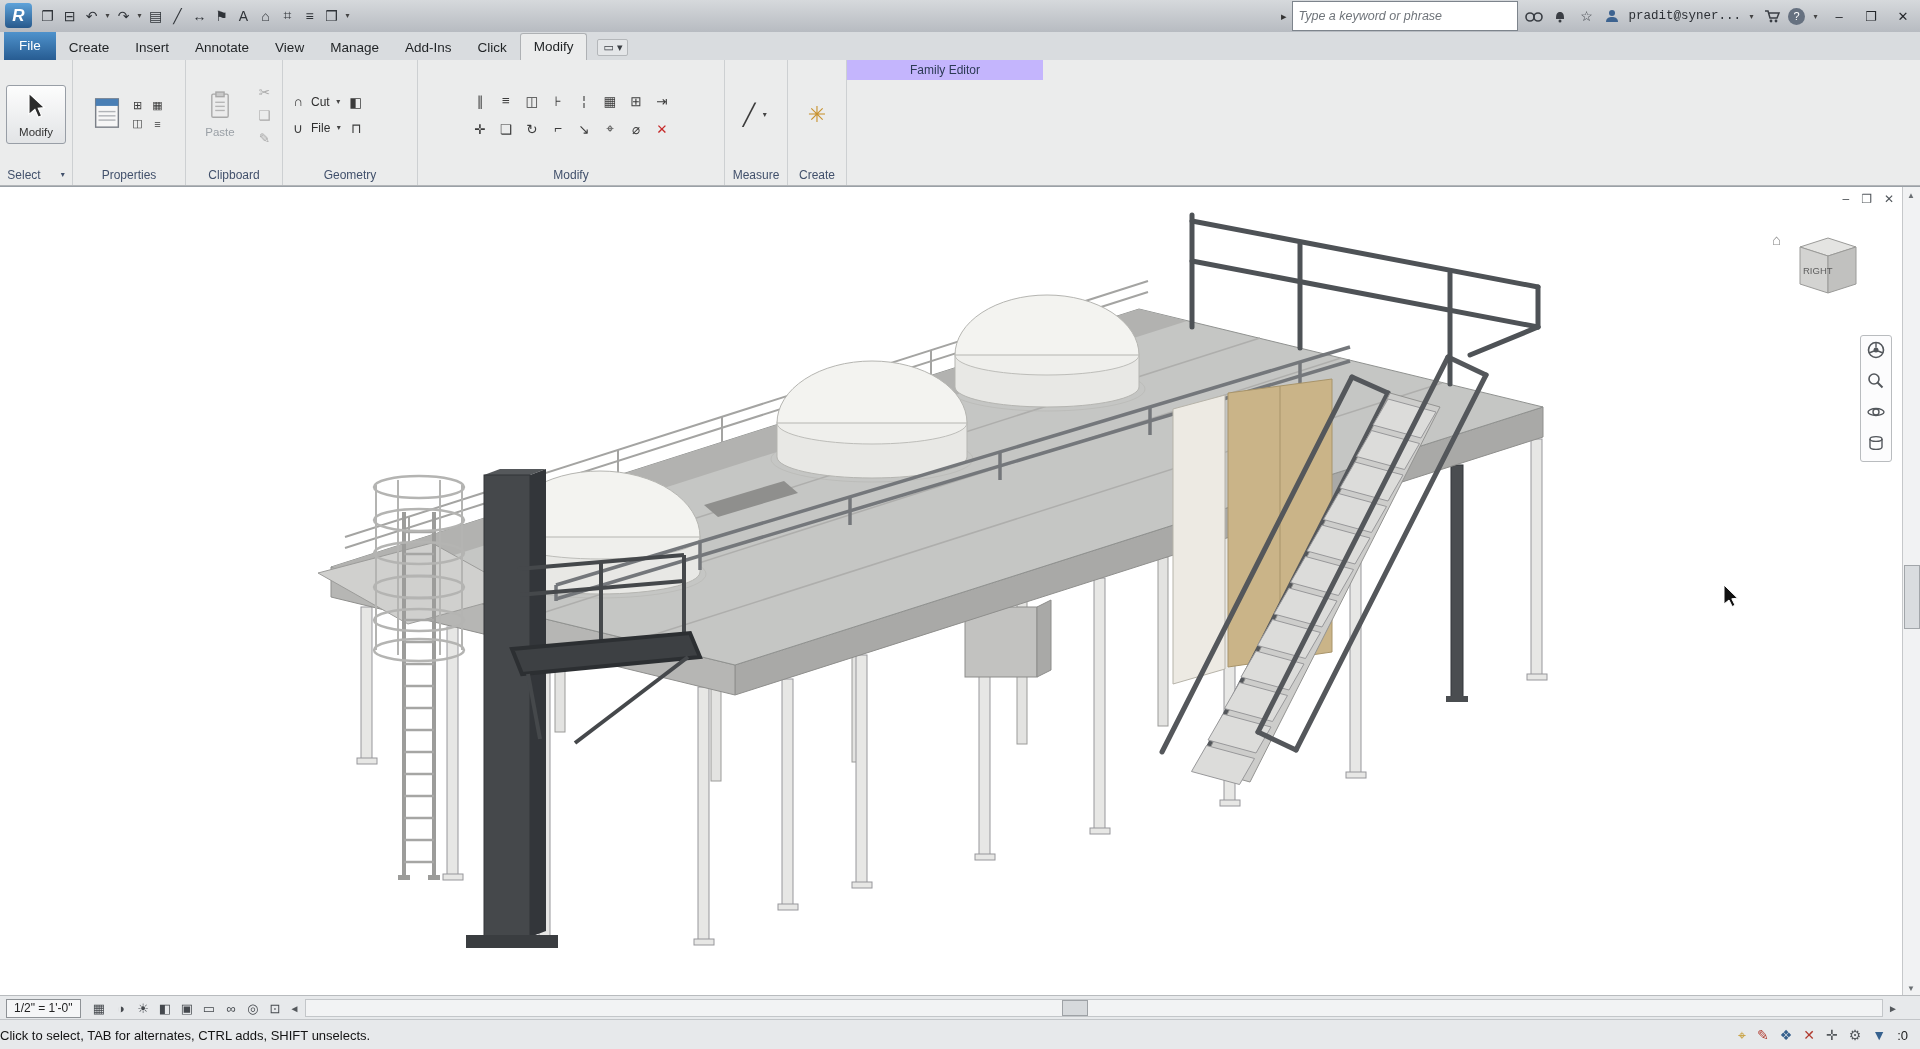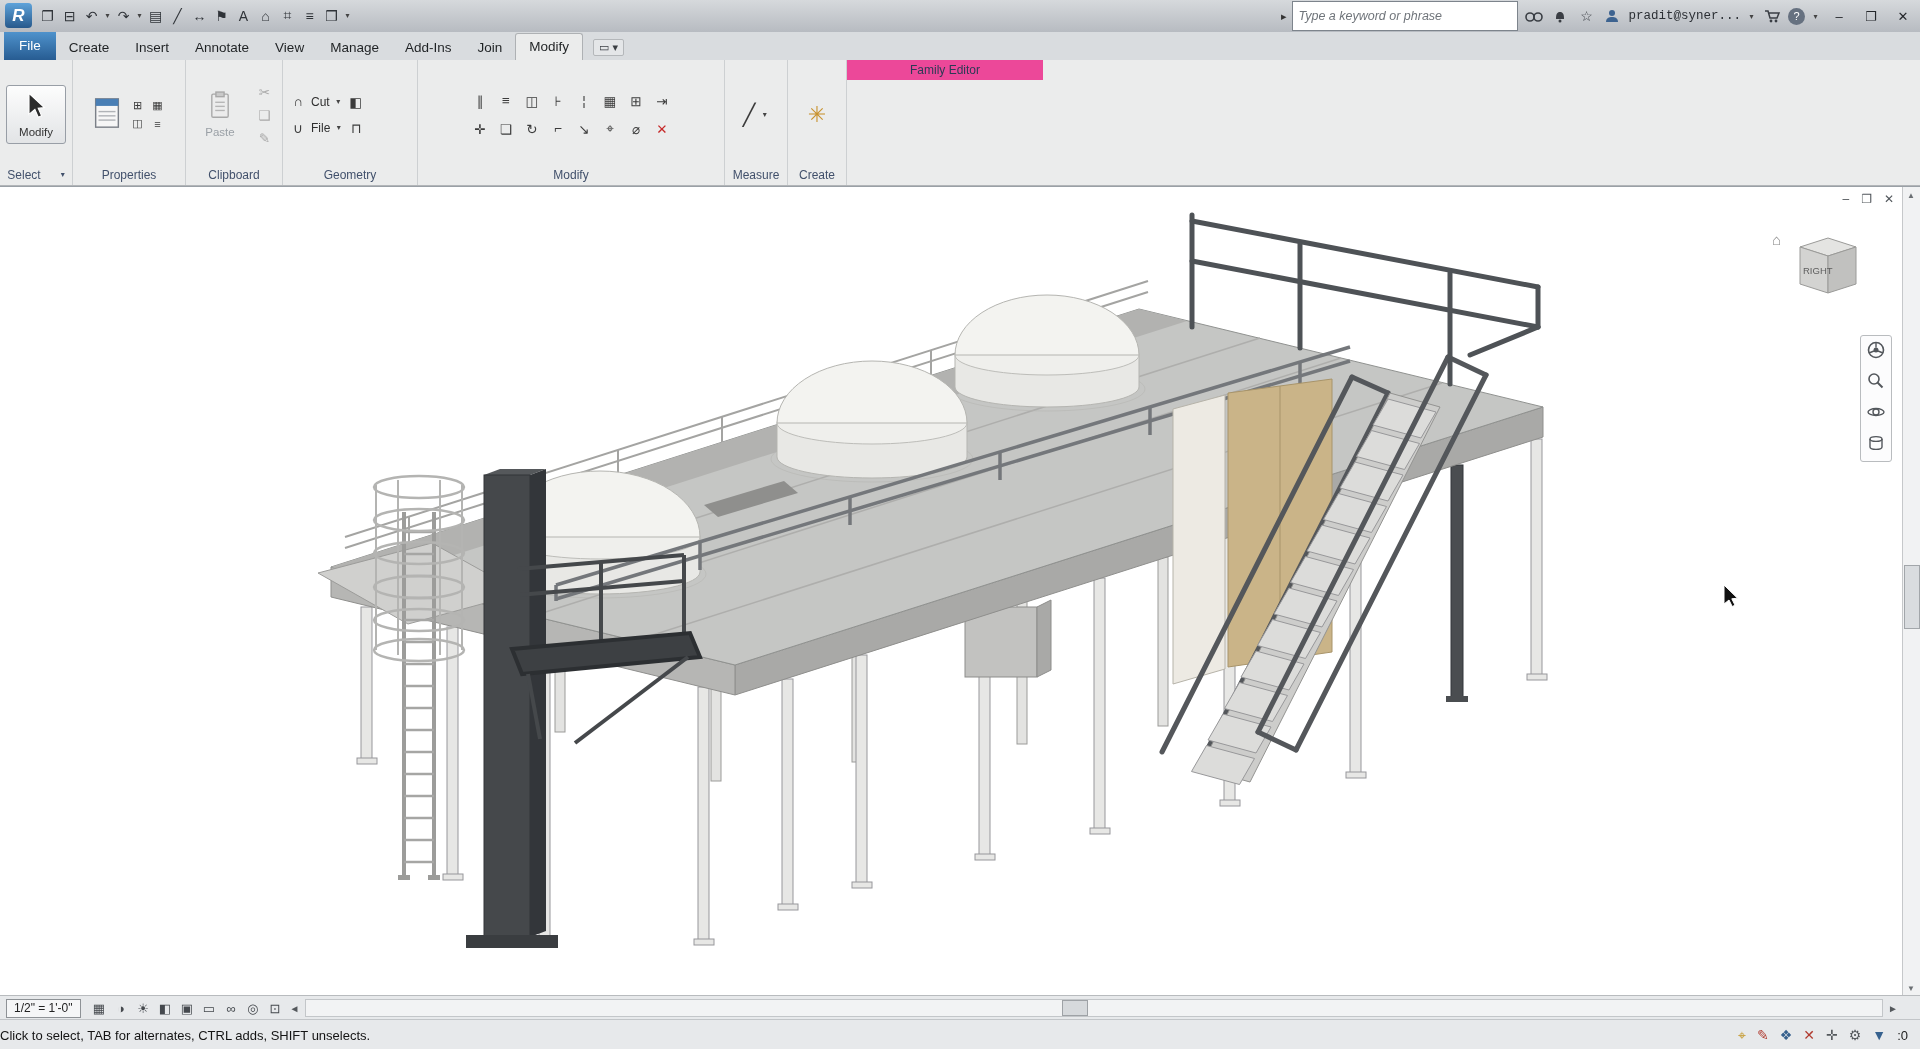--- a/index.html
+++ b/index.html
@@ -45,21 +45,21 @@
                  padding:1px 5px;border-radius:2px;}
 
   
   #ribbon{position:absolute;left:0;top:60px;right:0;height:125px;background:#ebecec;
           border-bottom:1px solid #b2b5b8;display:flex;}
   .panel{border-right:1px solid #cdd0d2;display:flex;flex-direction:column;}
   .pbody{flex:1;display:flex;align-items:center;justify-content:center;gap:5px;padding:4px 6px 0 6px;}
   .plabel{height:20px;line-height:20px;text-align:center;font-size:12px;color:#41506b;
           display:flex;align-items:center;justify-content:center;gap:20px;}
   .plabel .pl-drop{font-size:8px;color:#41506b;}
-  .fam-label{background:#ec4899;color:#2c3a55;}
+  .fam-label{background:#c4b5fd;color:#2c3a55;}
   .bigbtn{width:62px;display:flex;flex-direction:column;align-items:center;gap:3px;
           font-size:11.5px;color:#333;text-align:center;line-height:1.15;}
   .modify-big{width:52px;background:linear-gradient(#fdfdfd,#e2e4e6);border:1px solid #989ea6;
               border-radius:3px;padding:6px 3px 4px 3px;}
   .gi{width:23px;height:21px;display:flex;align-items:center;justify-content:center;
       font-size:13.5px;color:#3b3b3b;}
   .gi-red{color:#c62828;}
   .grayed,.grayed .gi{color:#a9a9a9;}
   .smallcol{display:flex;flex-direction:column;justify-content:center;gap:2px;}
   .georow{display:flex;align-items:center;gap:4px;font-size:12px;color:#2f2f2f;height:24px;}
@@ -184,21 +184,21 @@
   </header>
 
   <nav id="tabrow">
     <span class="tab tab-file">File</span>
     <span class="tab">Create</span>
     <span class="tab">Insert</span>
     <span class="tab">Annotate</span>
     <span class="tab">View</span>
     <span class="tab">Manage</span>
     <span class="tab">Add-Ins</span>
-    <span class="tab">Join</span>
+    <span class="tab">Click</span>
     <span class="tab tab-active">Modify</span>
     <span class="ribbon-toggle">
       <span>▭</span>
       <span>▾</span>
     </span>
   </nav>
 
   <section id="ribbon">
 
     <div class="panel" style="width:72px;">

